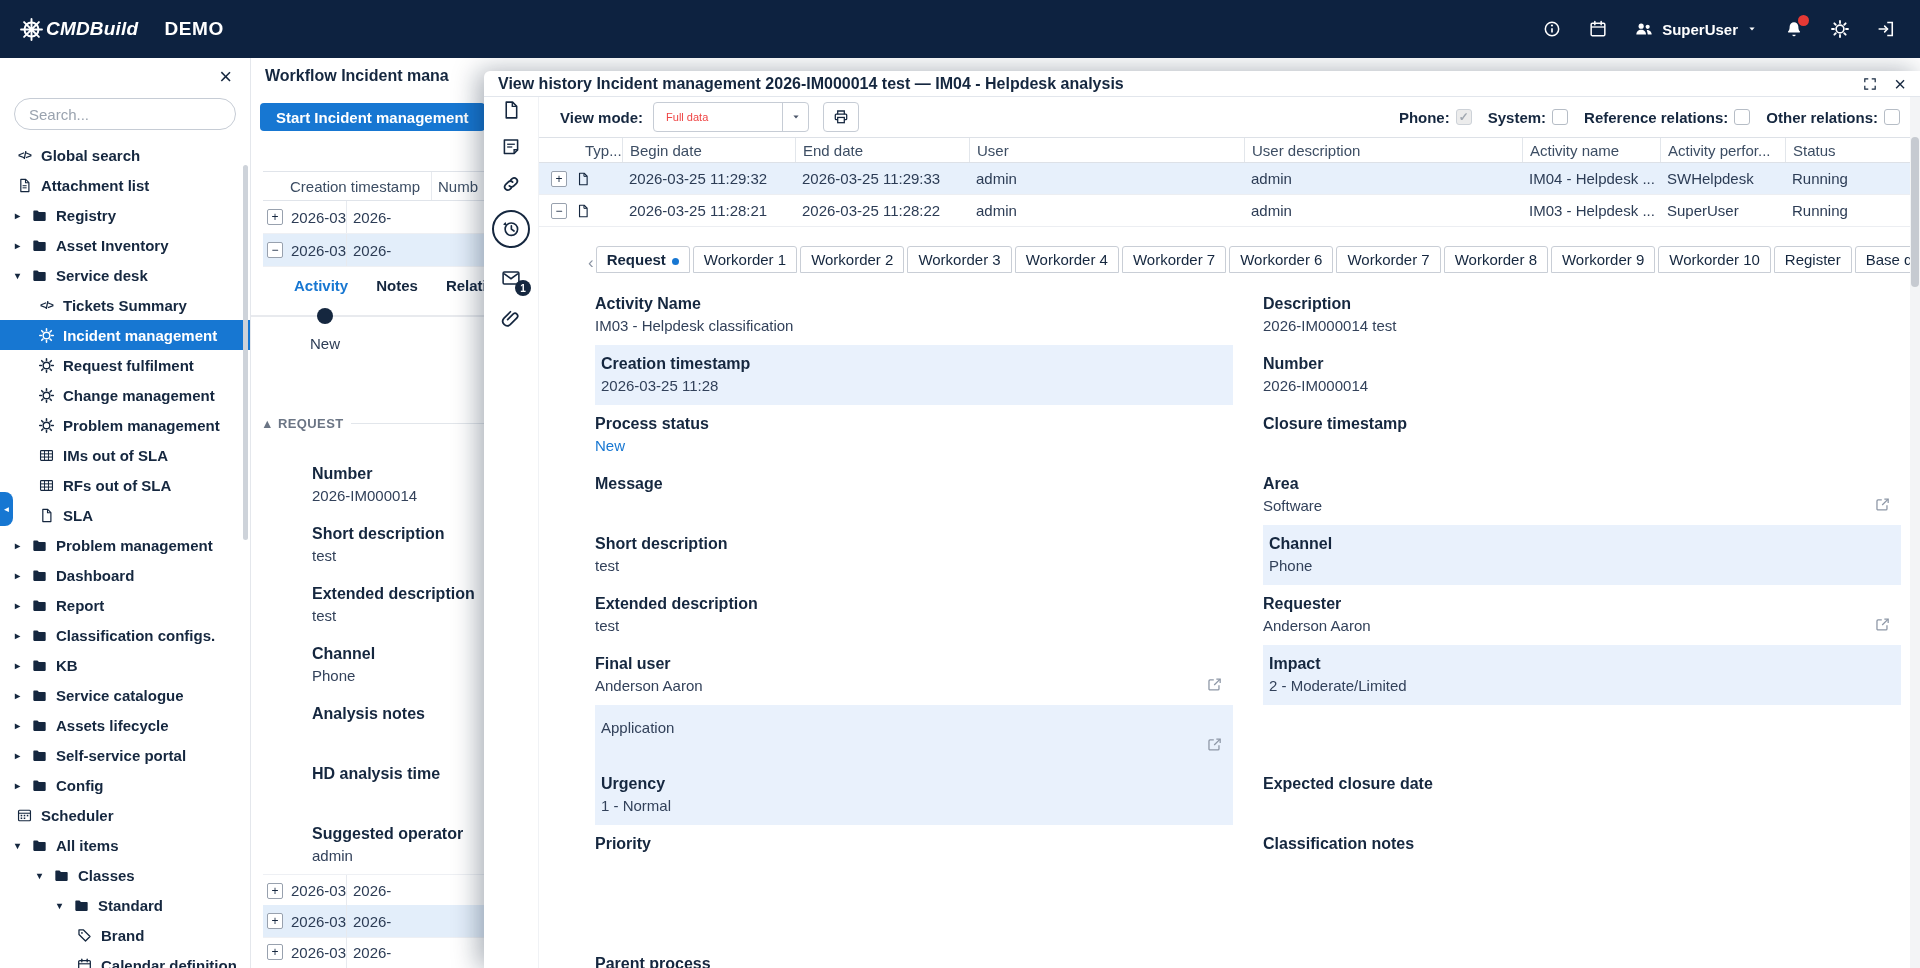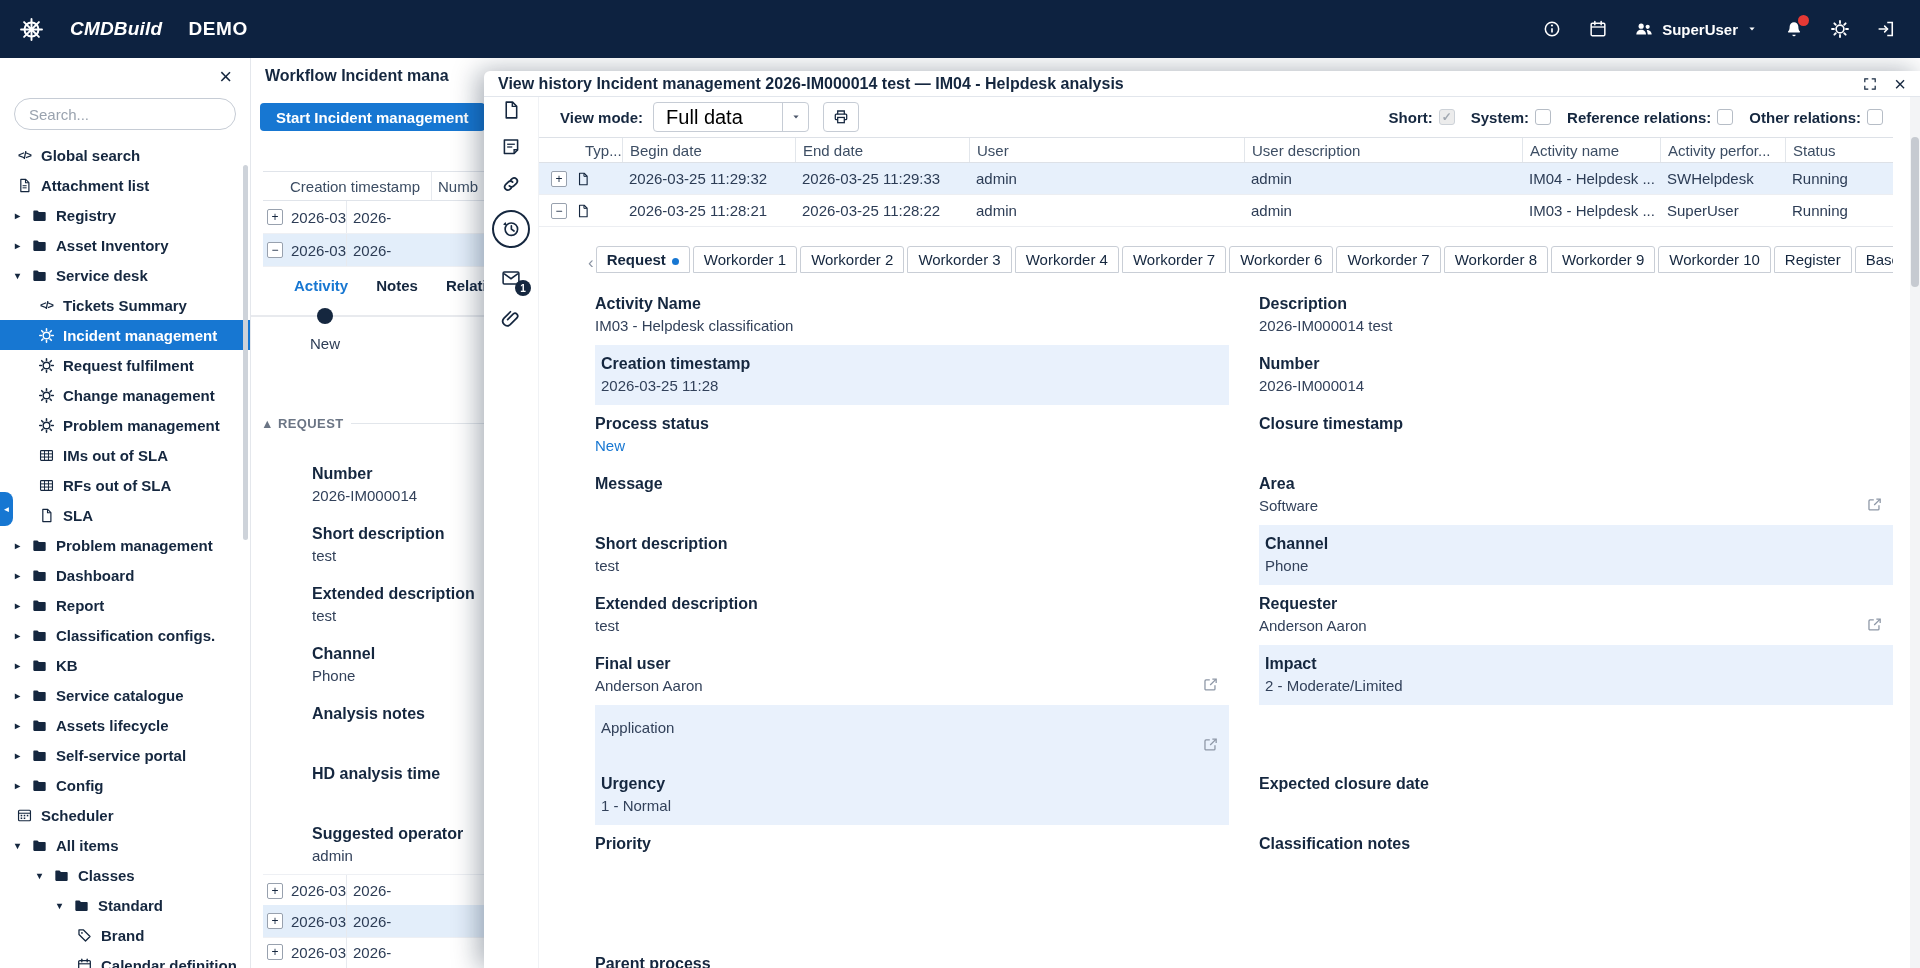--- a/index.html
+++ b/index.html
@@ -2,21 +2,21 @@
 <html><head>
 <meta charset="utf-8">
 <style>
   *{margin:0;padding:0;box-sizing:border-box}
   html,body{width:1920px;height:968px;overflow:hidden}
   body{font-family:"Liberation Sans",sans-serif;background:#e8eaed;position:relative;color:#15273f}
   .app{position:absolute;inset:0;width:1920px;height:968px;background:#fff;overflow:hidden}
 
   
   .topbar{position:absolute;top:0;left:0;right:0;height:58px;background:#0d2240;display:flex;align-items:center;color:#fff;z-index:40}
-  .brand{display:flex;align-items:center;gap:25px;padding-left:18px}
+  .brand{display:flex;align-items:center;gap:1px;padding-left:18px}
   .brand-name{font-size:19px;font-weight:bold;font-style:italic;letter-spacing:.2px}
   .env{margin-left:26px;font-weight:bold;font-size:19px;letter-spacing:.6px}
   .tb-right{margin-left:auto;display:flex;align-items:center;gap:26px;padding-right:24px}
   .tb-ic{width:20px;height:20px;color:#fff;display:block}
   .tb-user{display:flex;align-items:center;gap:8px;font-size:15px;font-weight:600;cursor:pointer}
   .tb-caret{width:12px;height:12px;color:#fff}
   .bell-wrap{position:relative;cursor:pointer}
   .tb-dot{position:absolute;top:-4px;right:-5px;width:11px;height:11px;border-radius:50%;background:#e53935}
 
   
@@ -74,25 +74,25 @@
   .m-exp{width:16px;height:16px;color:#15273f;cursor:pointer;display:block}
   .m-x{font-size:20px;line-height:18px;color:#15273f;cursor:pointer}
   .m-body{flex:1;display:flex;position:relative;overflow:hidden}
 
   .rail{width:55px;flex:0 0 55px;padding-top:2px;display:flex;flex-direction:column;align-items:center;gap:15px;border-right:1px solid #f0f2f5}
   .rl-ic{width:22px;height:22px;color:#15273f;display:block;cursor:pointer}
   .rail-sel{width:38px;height:38px;border:2px solid #15273f;border-radius:50%;display:flex;align-items:center;justify-content:center;cursor:pointer}
   .mail-wrap{position:relative;height:30px;display:flex;align-items:center}
   .mail-badge{position:absolute;right:-9px;bottom:-3px;width:16px;height:16px;border-radius:50%;background:#15273f;color:#fff;font-size:10px;font-weight:bold;display:flex;align-items:center;justify-content:center}
 
-  .m-content{flex:1;position:relative;overflow:hidden;padding-right:27px}
+  .m-content{flex:1;position:relative;overflow:hidden;padding-right:10px}
   .m-toolbar{height:40px;display:flex;align-items:center;padding-left:21px}
   .vm-label{font-size:15px;font-weight:600}
   .select{display:flex;height:30px;border:1px solid #c6ccd5;border-radius:4px;overflow:hidden;margin-left:10px;cursor:pointer;background:#fff}
-  .sel-txt{padding:0 12px;display:flex;align-items:center;font-size:20px;color:#000000;width:128px}
+  .sel-txt{padding:0 12px;display:flex;align-items:center;font-size:11px;color:#ef4444;width:128px}
   .sel-caret{width:26px;border-left:1px solid #c6ccd5;display:flex;align-items:center;justify-content:center}
   .sel-caret svg{width:12px;height:12px;color:#4a5568}
   .print-btn{margin-left:14px;width:36px;height:30px;border:1px solid #c6ccd5;border-radius:4px;background:#fff;display:flex;align-items:center;justify-content:center;cursor:pointer}
   .print-btn svg{width:18px;height:18px;color:#15273f}
   .m-checks{margin-left:auto;display:flex;align-items:center;gap:16px;font-size:15px;font-weight:600;padding-right:10px}
   .chk{display:flex;align-items:center;gap:6px}
   .cb{width:16px;height:16px;border:1px solid #b6bdc6;border-radius:3px;background:#fff;cursor:pointer}
   .cb.dis{background:#ececec;border-color:#cdd2d8;color:#a0a7b0;font-size:12px;line-height:14px;text-align:center;cursor:default}
 
   .mg-h{display:flex;height:26px;align-items:center;border-top:1px solid #dde1e7;border-bottom:1px solid #dde1e7;font-size:15px;color:#3c4d63}
@@ -631,21 +631,21 @@
                 </svg>
               </span>
           </div>
           <button class="print-btn">
               <svg>
                 <use href="#i-print"></use>
               </svg>
             </button>
           <div class="m-checks">
             <span class="chk">
-                <span>Short:</span>
+                <span>Phone:</span>
                 <span class="cb dis">✓</span>
               </span>
             <span class="chk">
                 <span>System:</span>
                 <span class="cb"></span>
               </span>
             <span class="chk">
                 <span>Reference relations:</span>
                 <span class="cb"></span>
               </span>

